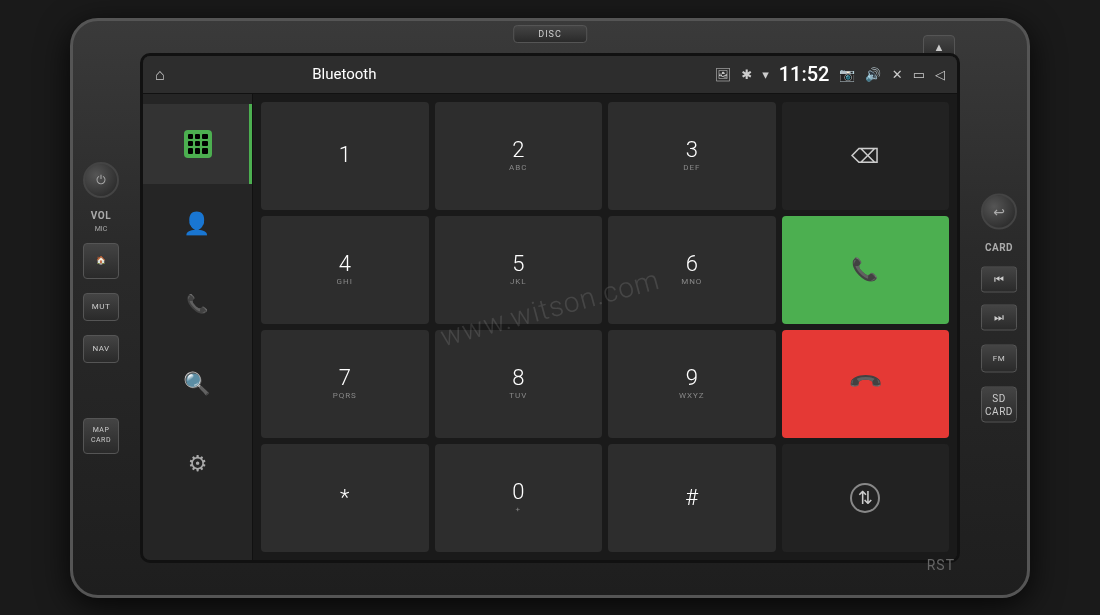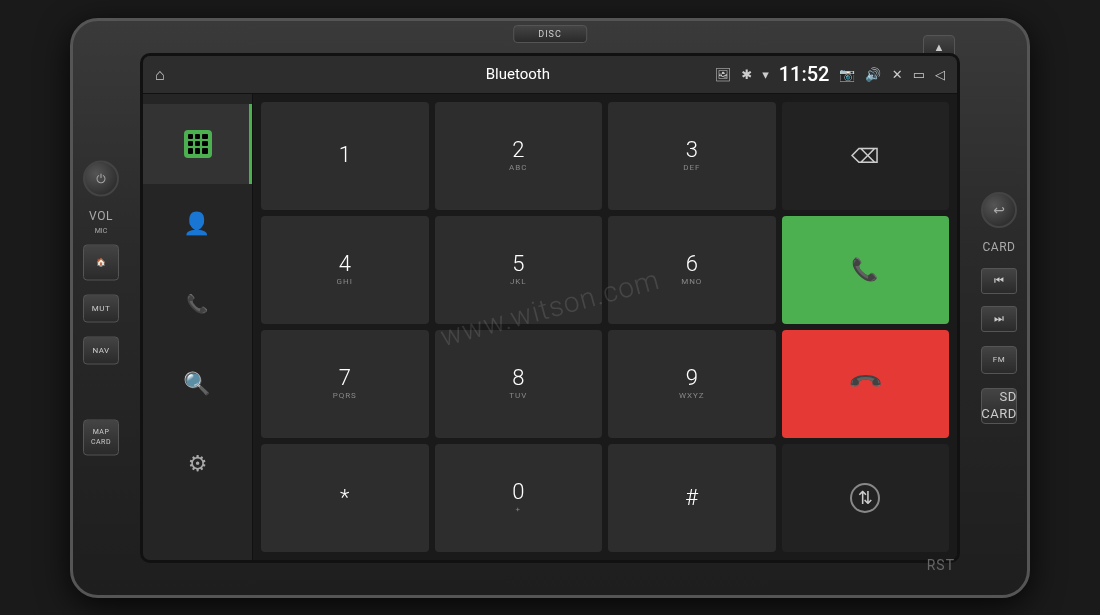--- a/index.html
+++ b/index.html
@@ -61,21 +61,21 @@
       border-radius: 4px;
       border: 1px solid #555;
       display: flex;
       align-items: center;
       justify-content: center;
       color: #ccc;
       font-size: 8px;
       cursor: pointer;
     }
 
-    .vol-label { font-size: 12px; color: #aaa; letter-spacing: 0.5px; }
+    .vol-label { font-size: 10px; color: #aaa; letter-spacing: 0.5px; font-weight: bold; }
     .mic-label { font-size: 7px; color: #aaa; }
 
     
     .right-controls {
       position: absolute;
       right: 10px;
       top: 50%;
       transform: translateY(-50%);
       display: flex;
       flex-direction: column;
@@ -123,21 +123,21 @@
     .home-icon {
       font-size: 16px;
       color: #ccc;
     }
 
     .top-title {
       font-size: 15px;
       color: #fff;
       font-weight: 400;
       flex: 1;
-      text-align: right;
+      text-align: center;
       margin-left: -40px;
     }
 
     .top-bar-icons {
       display: flex;
       align-items: center;
       gap: 10px;
       flex: 1;
       justify-content: flex-end;
     }
@@ -398,21 +398,21 @@
   <div class="right-controls">
     <div class="back-btn">↩</div>
     <div class="vol-label">CARD</div>
     <div style="height:6px"></div>
     <div class="nav-btn-arrows">⏮</div>
     <div style="height:4px"></div>
     <div class="nav-btn-arrows">⏭</div>
     <div style="height:6px"></div>
     <div class="side-btn">FM</div>
     <div style="height:6px"></div>
-    <div class="side-btn" style="height:36px;font-size:13px;line-height:1.3;text-align:right;">SD<br>CARD</div>
+    <div class="side-btn" style="height:36px;font-size:10px;line-height:1.3;text-align:center;">SD<br>CARD</div>
   </div>
 
   <div class="screen-frame">
     <div class="screen">
 
       <div class="top-bar">
         <div class="top-bar-left">
           <span class="home-icon">⌂</span>
           <span class="top-title">Bluetooth</span>
         </div>

